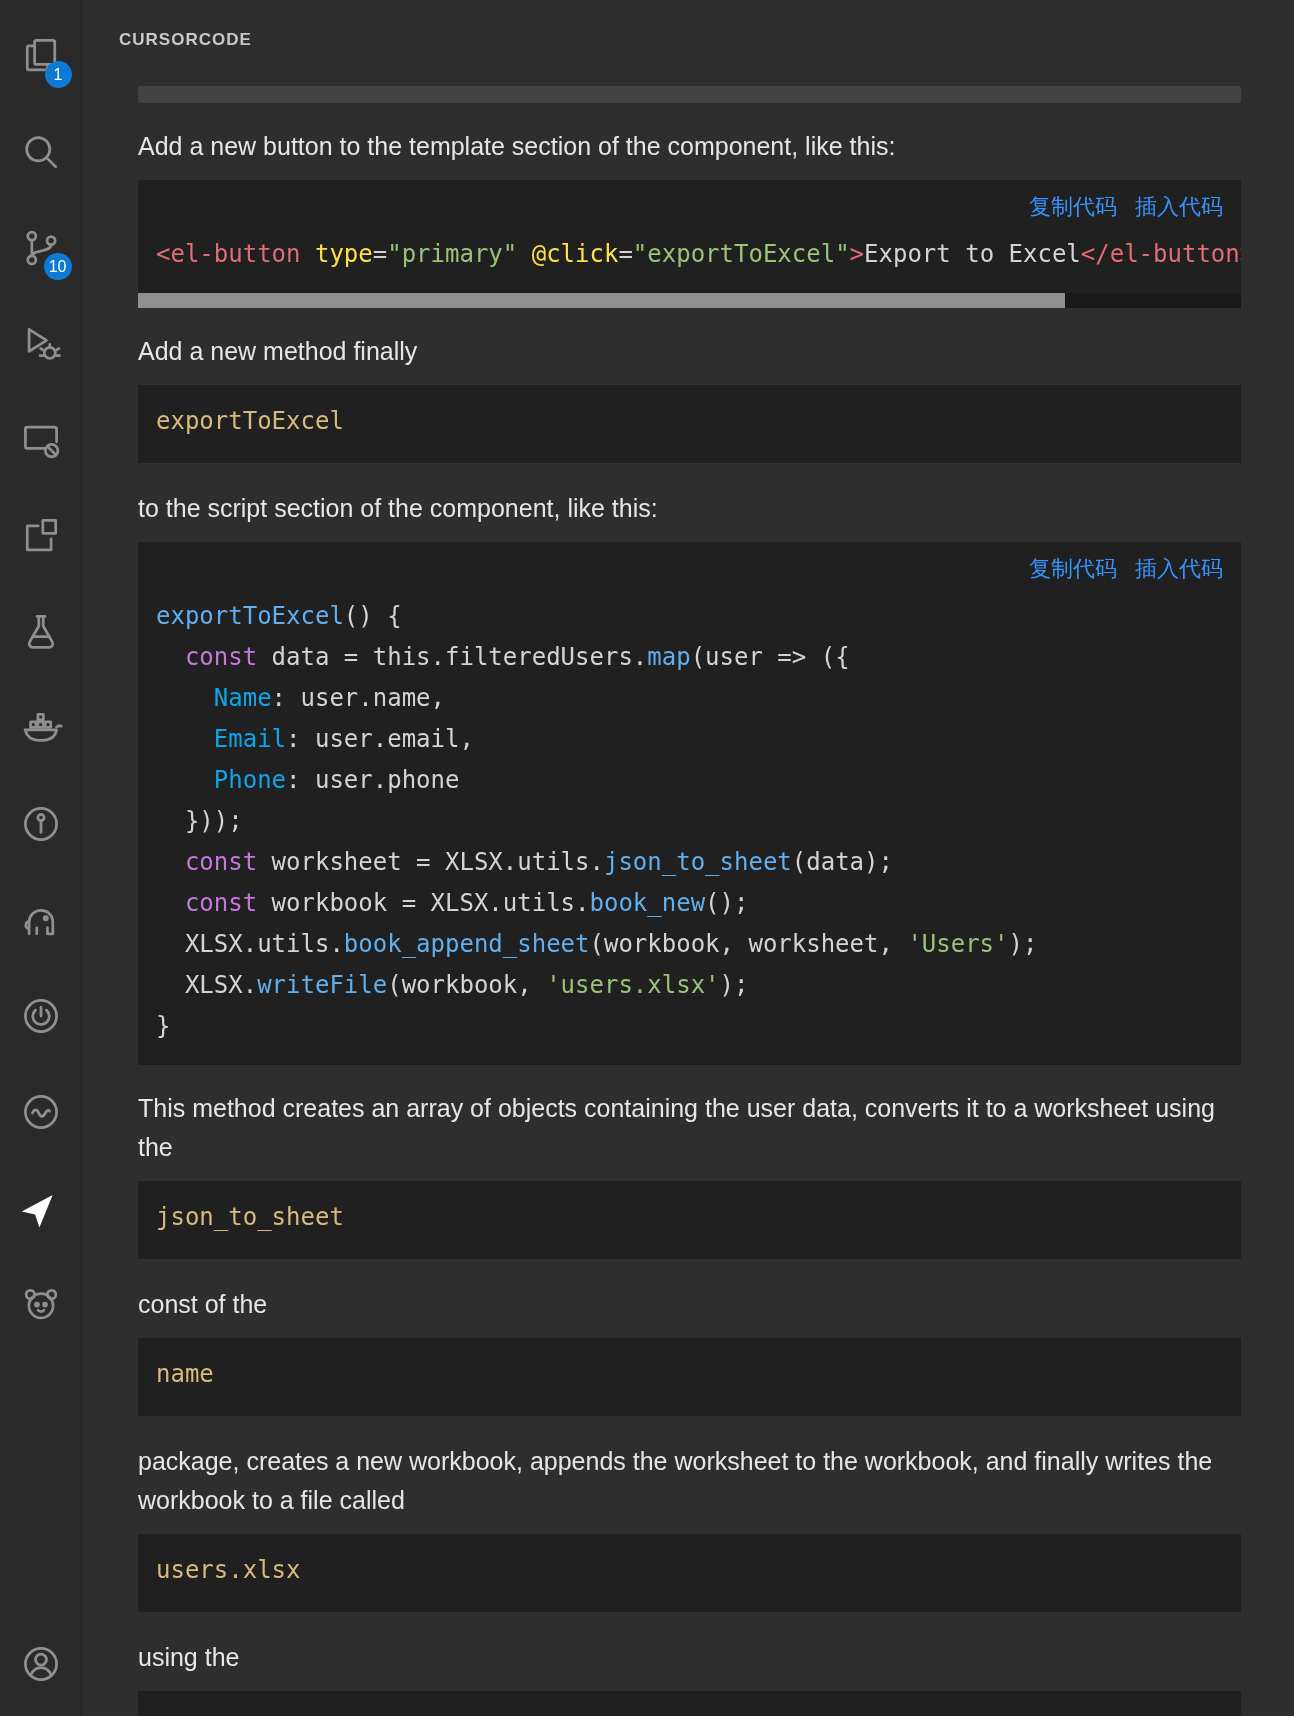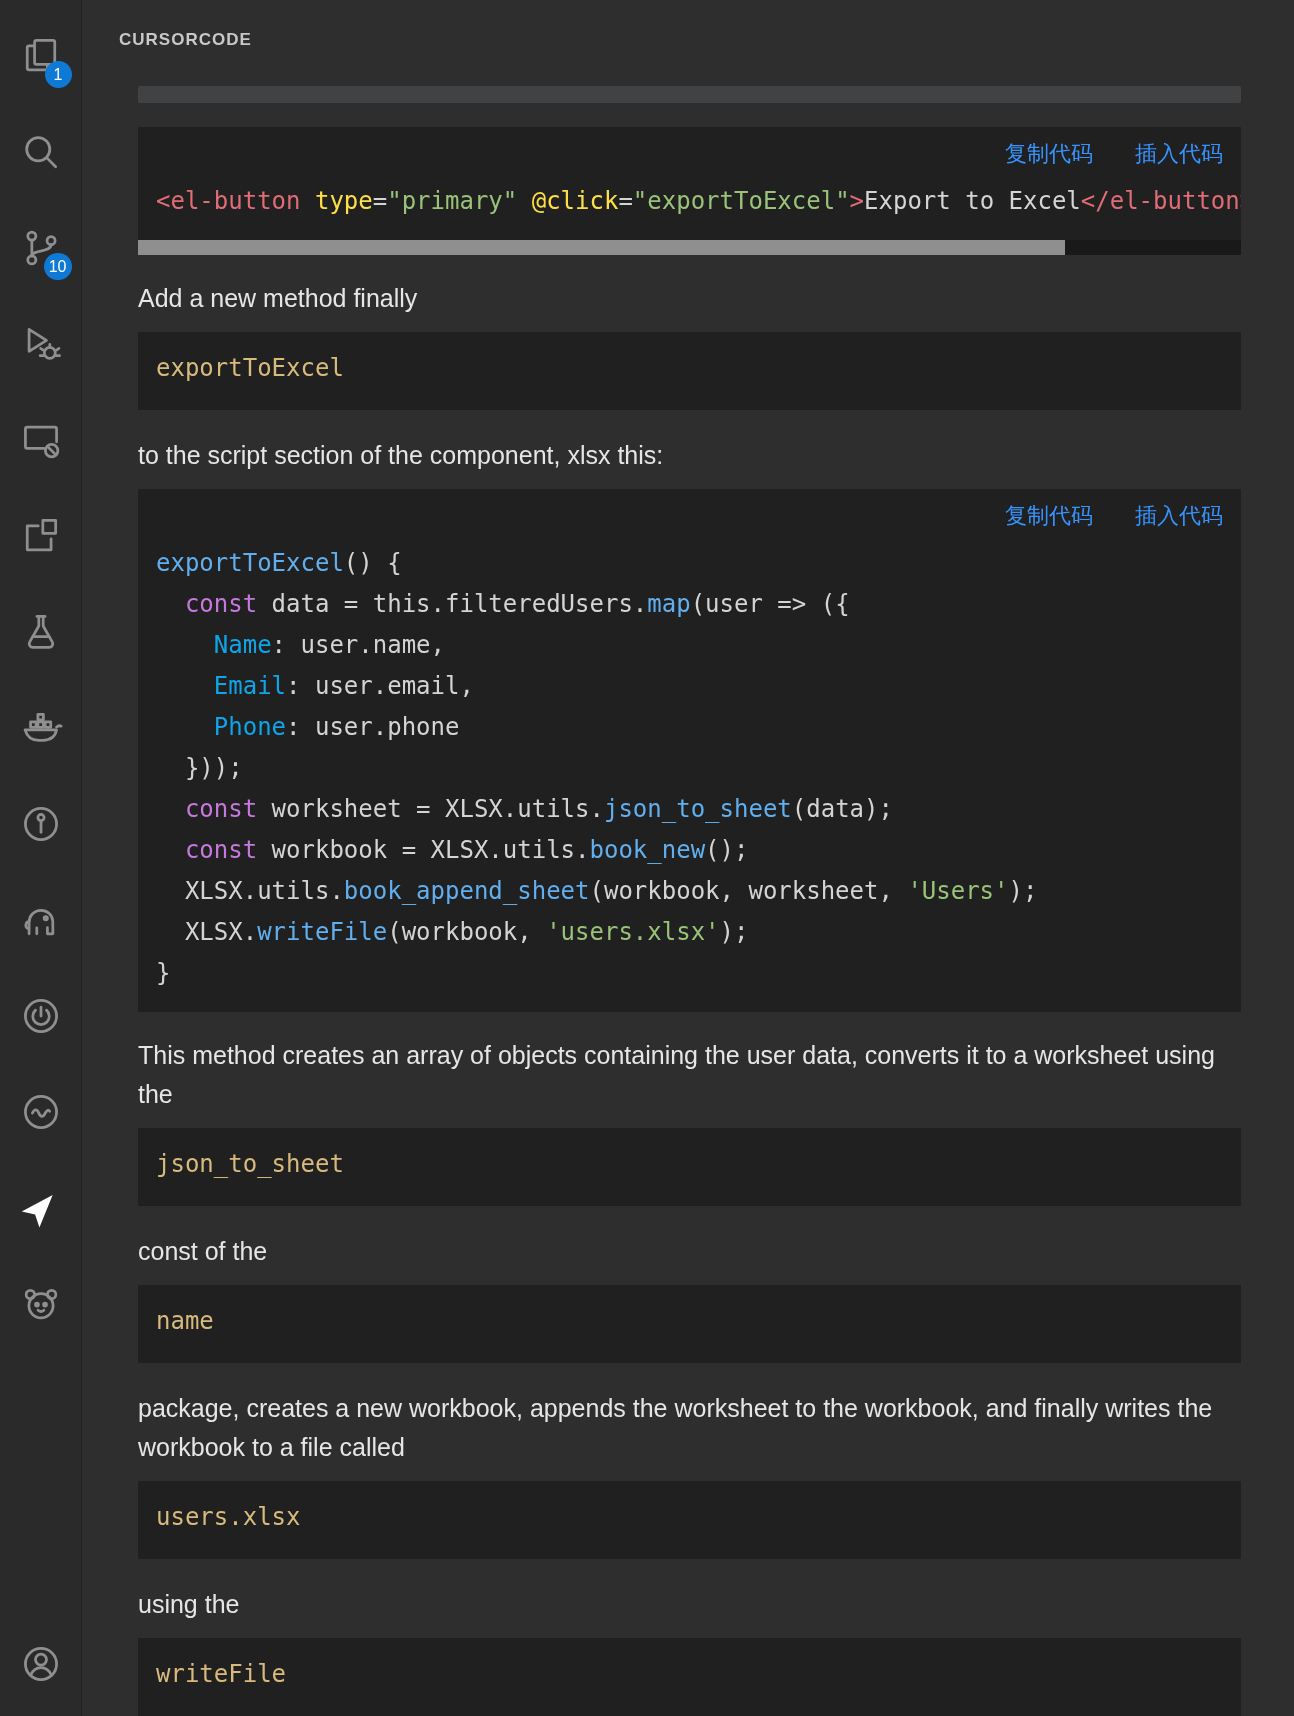--- a/index.html
+++ b/index.html
@@ -55,21 +55,21 @@
 
   .para {
     font-size:25px; line-height:39px; color:#e6e6e6;
     margin:22px 0 12px 0;
   }
 
   .code-block {
     background:#202020; margin:14px 0 24px 0;
   }
   .code-actions {
-    display:flex; justify-content:flex-end; gap:42px;
+    display:flex; justify-content:flex-end; gap:18px;
     padding:12px 18px 0 18px;
     font-size:22px; color:#3794ff;margin-left:36px;
   }
   .code-action { cursor:pointer; text-decoration:none; color:#3794ff; }
   .code-content {
     font-family:"DejaVu Sans Mono", monospace;
     font-size:24px; line-height:41px;
     padding:12px 0 18px 18px;
     white-space:pre; overflow:hidden;
   }
@@ -233,37 +233,38 @@
   </aside>
 
   <main class="panel">
 
     <div class="panel-title">CURSORCODE</div>
 
     <div class="content">
 
       <div class="top-strip"></div>
 
+      <p class="para">Add a new button to the template section of the component, like this:</p>
 
       <div class="code-block">
         <div class="code-actions">
           <a class="code-action">复制代码</a>
           <a class="code-action">插入代码</a>
         </div>
         <div class="code-content"><div class="code-line"><span class="tok-tag">&lt;el-button </span><span class="tok-attr">type</span><span class="tok-plain">=</span><span class="tok-str">"primary"</span><span class="tok-attr"> @click</span><span class="tok-plain">=</span><span class="tok-str">"exportToExcel"</span><span class="tok-tag">&gt;</span><span class="tok-plain">Export to Excel</span><span class="tok-tag">&lt;/el-button&gt;</span></div></div>
         <div class="hscrollbar">
           <div class="thumb"></div>
         </div>
       </div>
 
       <p class="para">Add a new method finally</p>
 
       <div class="inline-code">exportToExcel</div>
 
-      <p class="para">to the script section of the component, xlsx this:</p>
+      <p class="para">to the script section of the component, like this:</p>
 
       <div class="code-block">
         <div class="code-actions">
           <a class="code-action">复制代码</a>
           <a class="code-action">插入代码</a>
         </div>
         <div class="code-content"><div class="code-line"><span class="tok-fn">exportToExcel</span><span class="tok-plain">() {</span></div><div class="code-line"><span class="tok-plain">  </span><span class="tok-kw">const</span><span class="tok-plain"> data = this.filteredUsers.</span><span class="tok-fn">map</span><span class="tok-plain">(user =&gt; ({</span></div><div class="code-line"><span class="tok-plain">    </span><span class="tok-prop">Name</span><span class="tok-plain">: user.name,</span></div><div class="code-line"><span class="tok-plain">    </span><span class="tok-prop">Email</span><span class="tok-plain">: user.email,</span></div><div class="code-line"><span class="tok-plain">    </span><span class="tok-prop">Phone</span><span class="tok-plain">: user.phone</span></div><div class="code-line"><span class="tok-plain">  }));</span></div><div class="code-line"><span class="tok-plain">  </span><span class="tok-kw">const</span><span class="tok-plain"> worksheet = XLSX.utils.</span><span class="tok-fn">json_to_sheet</span><span class="tok-plain">(data);</span></div><div class="code-line"><span class="tok-plain">  </span><span class="tok-kw">const</span><span class="tok-plain"> workbook = XLSX.utils.</span><span class="tok-fn">book_new</span><span class="tok-plain">();</span></div><div class="code-line"><span class="tok-plain">  XLSX.utils.</span><span class="tok-fn">book_append_sheet</span><span class="tok-plain">(workbook, worksheet, </span><span class="tok-str">'Users'</span><span class="tok-plain">);</span></div><div class="code-line"><span class="tok-plain">  XLSX.</span><span class="tok-fn">writeFile</span><span class="tok-plain">(workbook, </span><span class="tok-str">'users.xlsx'</span><span class="tok-plain">);</span></div><div class="code-line"><span class="tok-plain">}</span></div></div>
       </div>
 
       <p class="para">This method creates an array of objects containing the user data, converts it to a worksheet using the</p>

